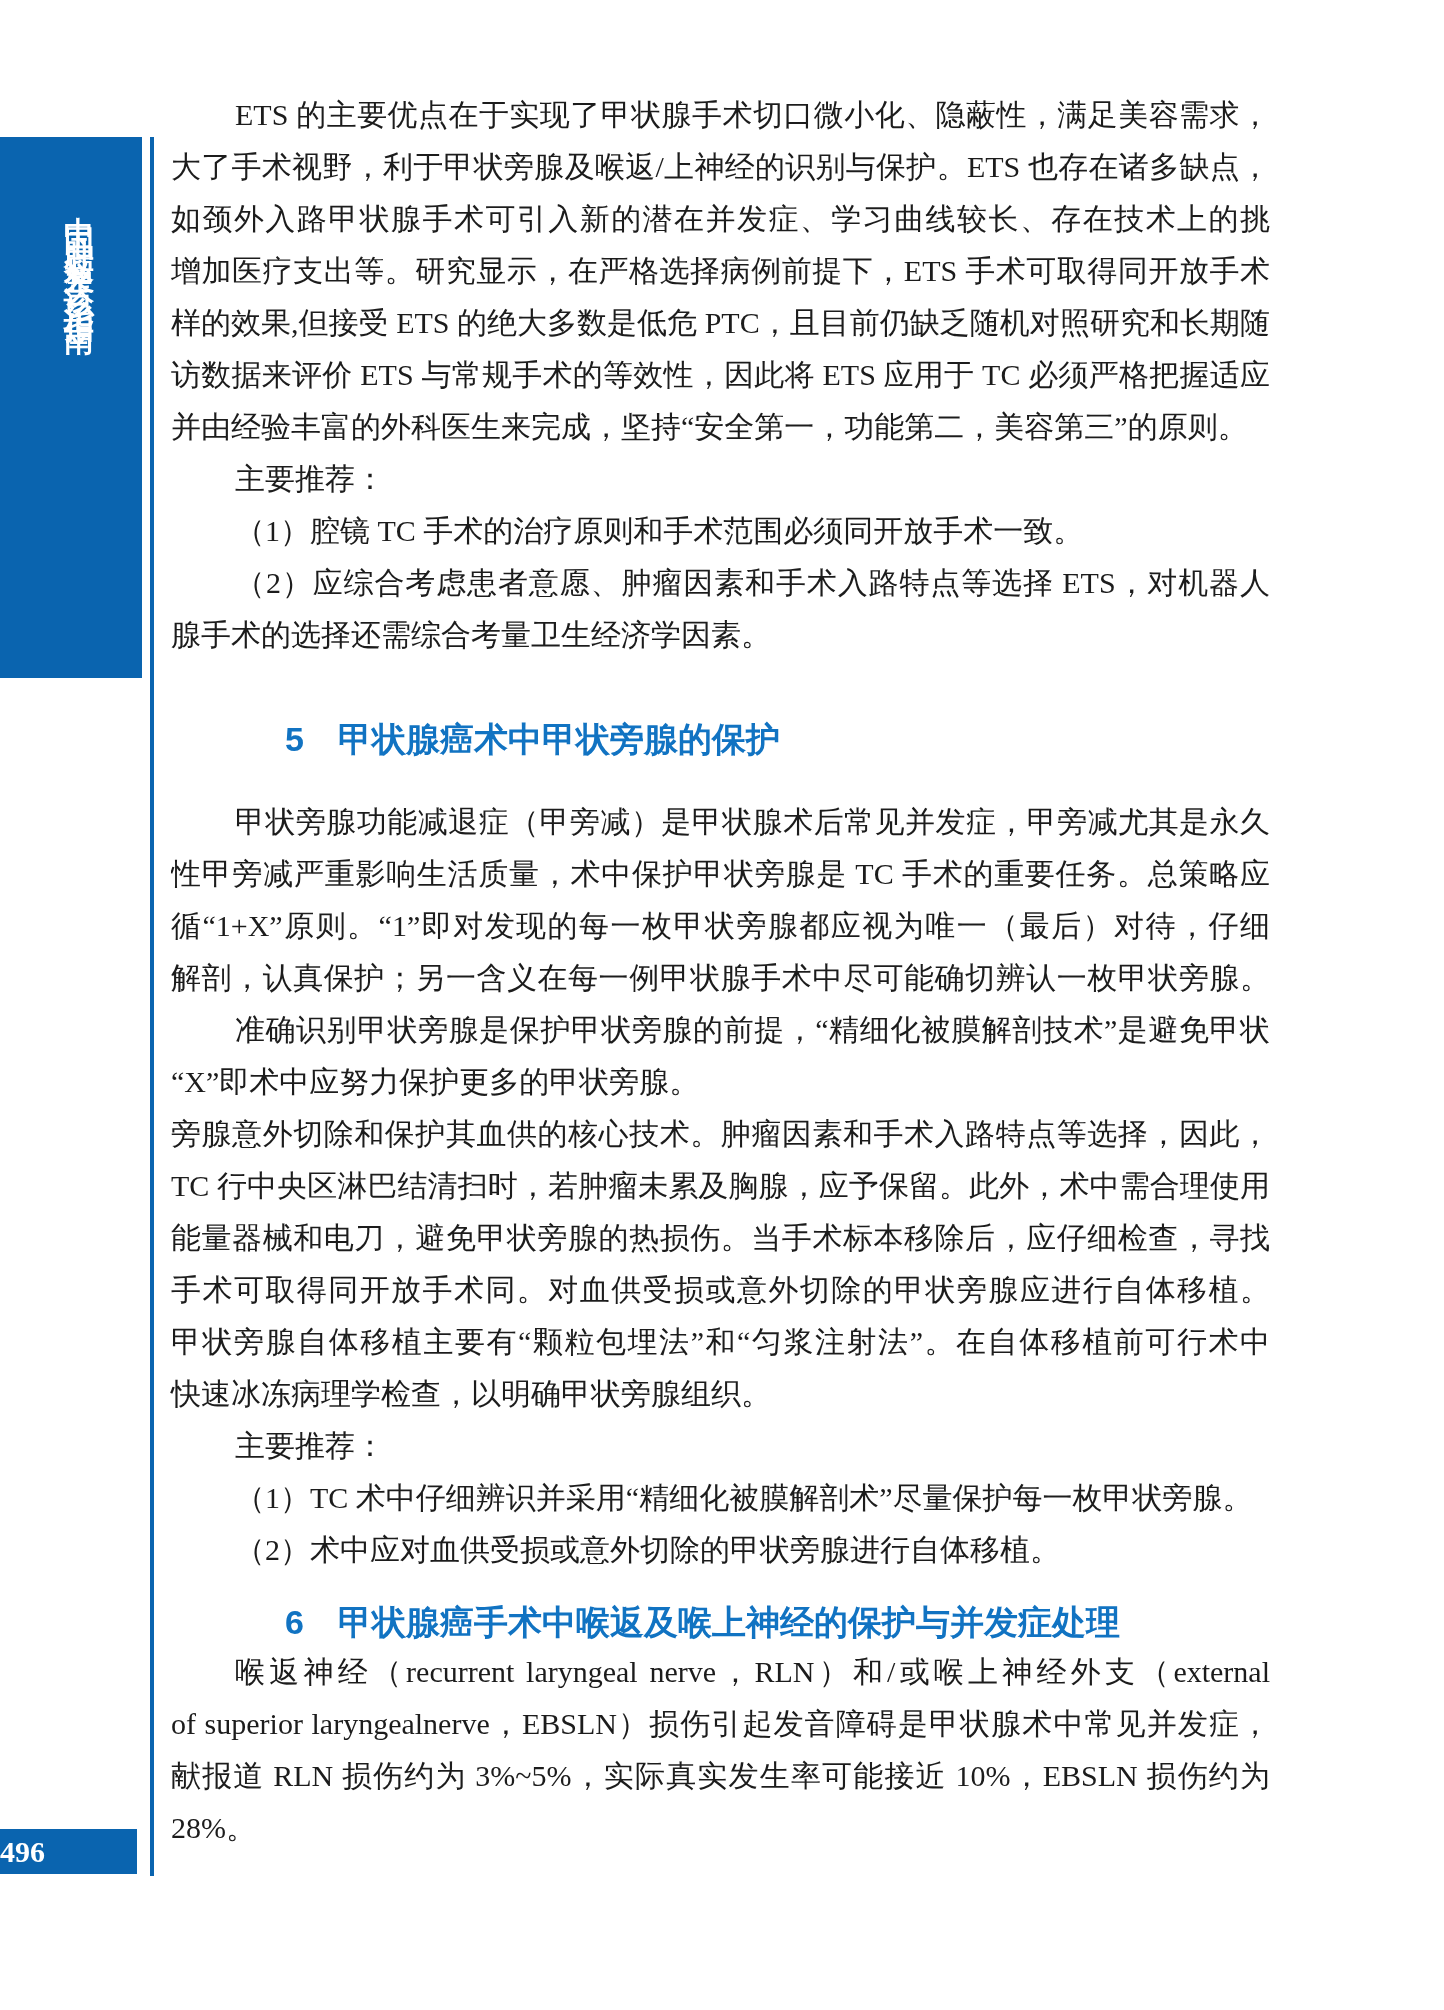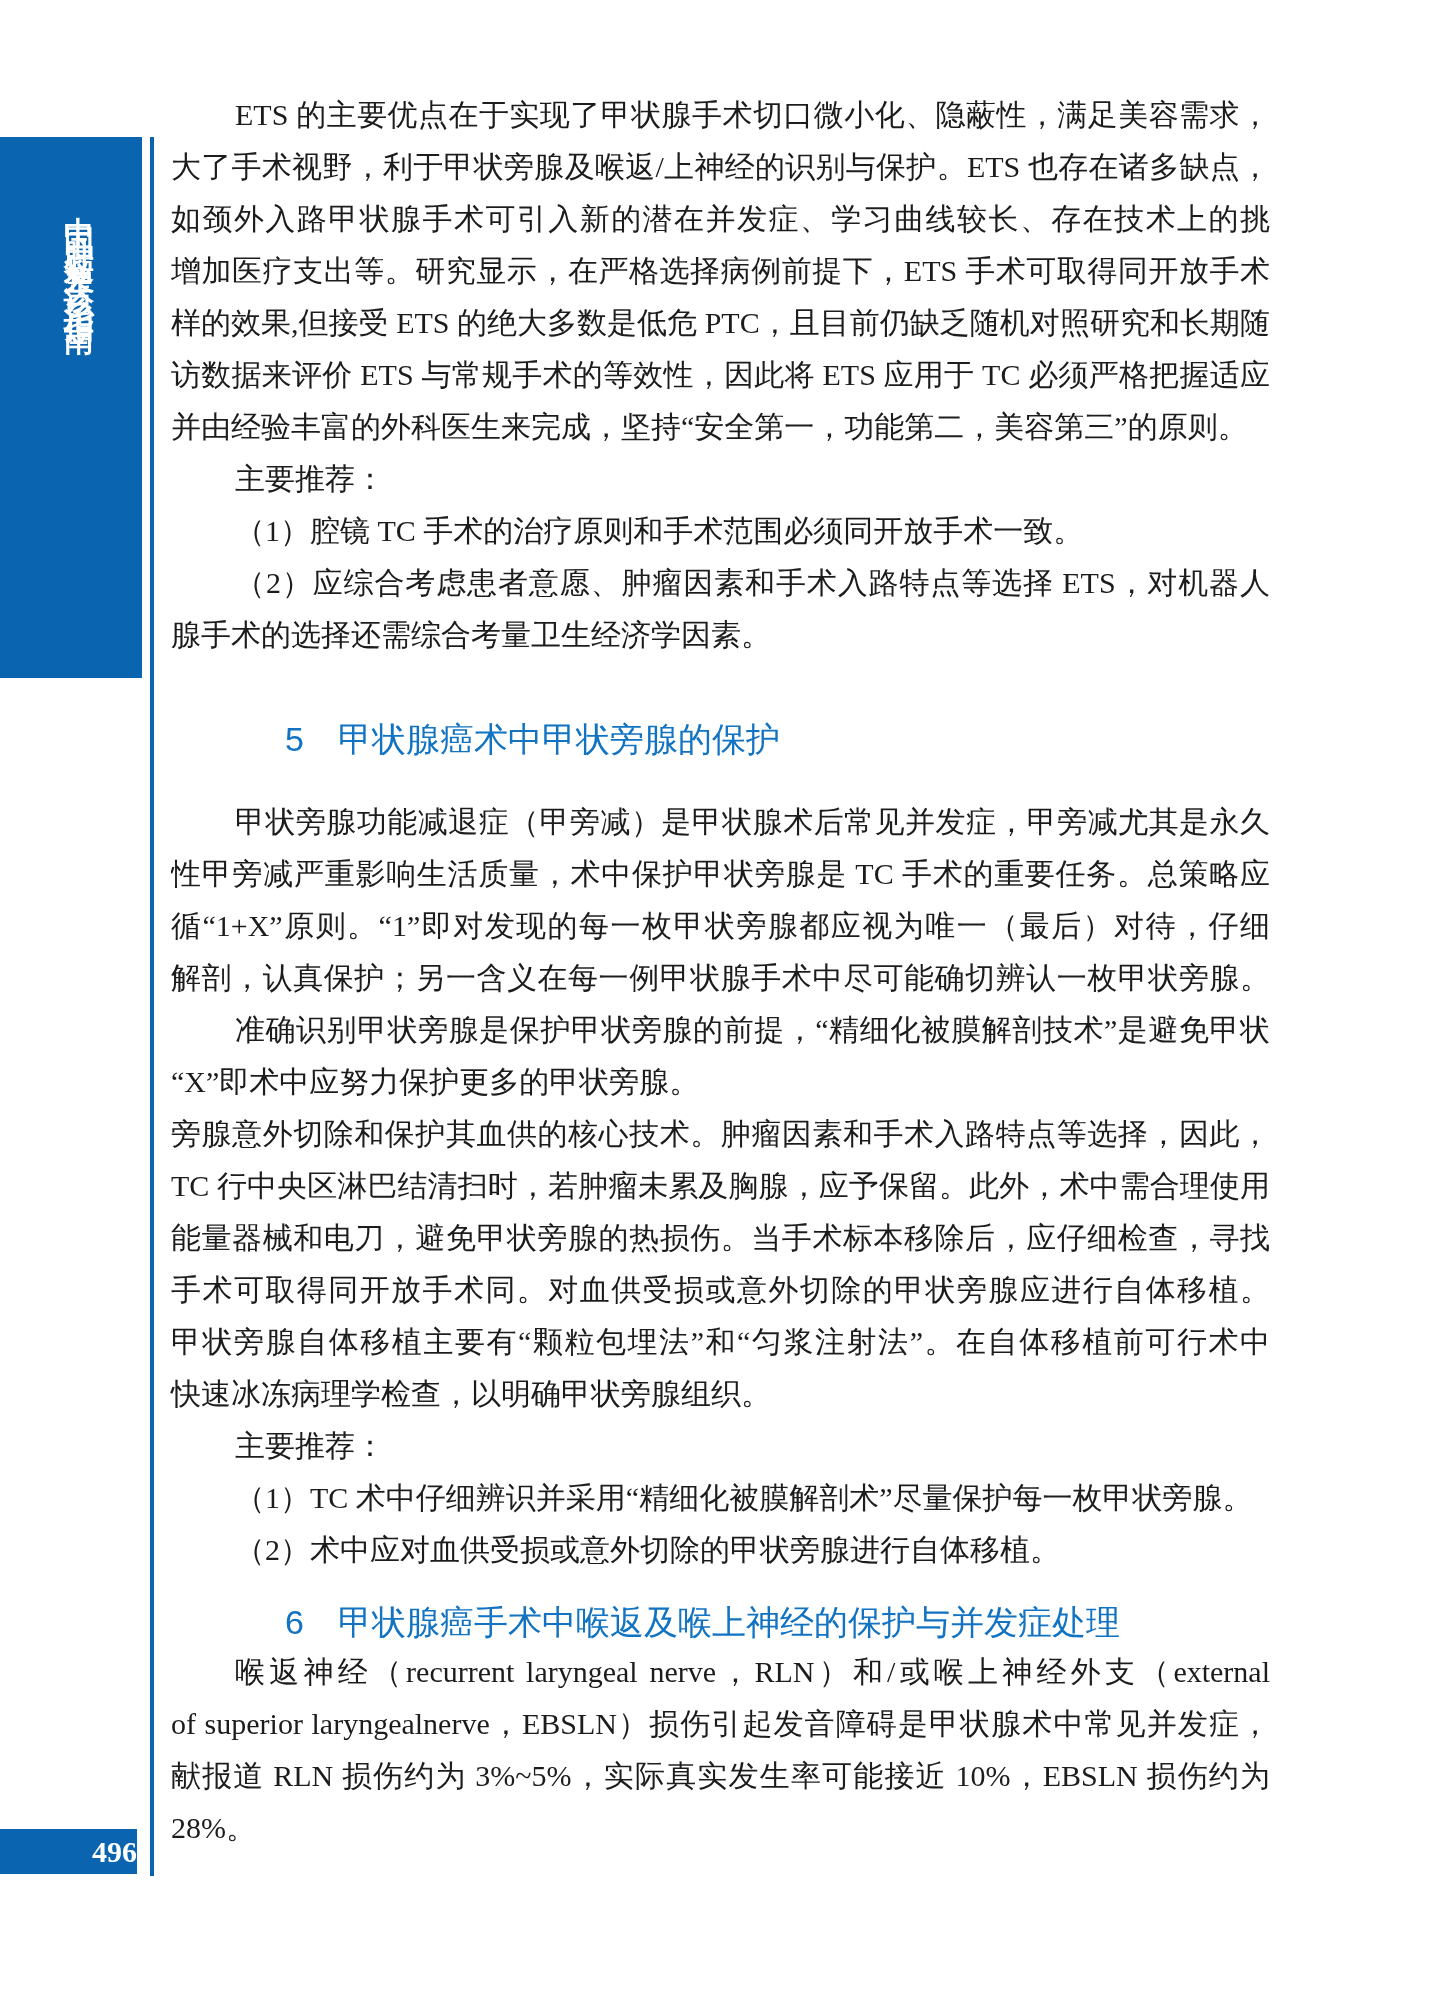--- a/index.html
+++ b/index.html
@@ -41,21 +41,21 @@
     left: 150px; top: 137px;
     width: 4px; height: 1739px;
     background: var(--accent);
   }
   
   .page-num-box {
     position: absolute;
     left: 0; top: 1829px;
     width: 137px; height: 45px;
     background: var(--accent);
-    display: flex; align-items: center; justify-content: flex-end;
+    display: flex; align-items: center; justify-content: flex-start;
   }
   .page-num-box span {
     color: #ffffff;
     font-family: "Liberation Serif", "DejaVu Serif", serif;
     font-weight: bold;
     font-size: 30px;
   }
   
   .content {
     position: absolute;
@@ -74,21 +74,21 @@
     text-align: justify;
     text-align-last: justify;
     overflow: hidden;
   }
   .line.indent { text-indent: 64px; }
   .heading {
     height: 48px;
     line-height: 48px;
     color: var(--heading);
     font-family: "Liberation Sans", "DejaVu Sans", sans-serif;
-    font-weight: normal;
+    font-weight: bold;
     font-size: 34px;
     padding-left: 114px;
   }
   .heading .hnum { margin-right: 34px; }
   .heading.h5 { margin-top: 54px; margin-bottom: 33px; }
   .heading.h6 { margin-top: 22px; }
 </style>
 </head>
 <body>
 

